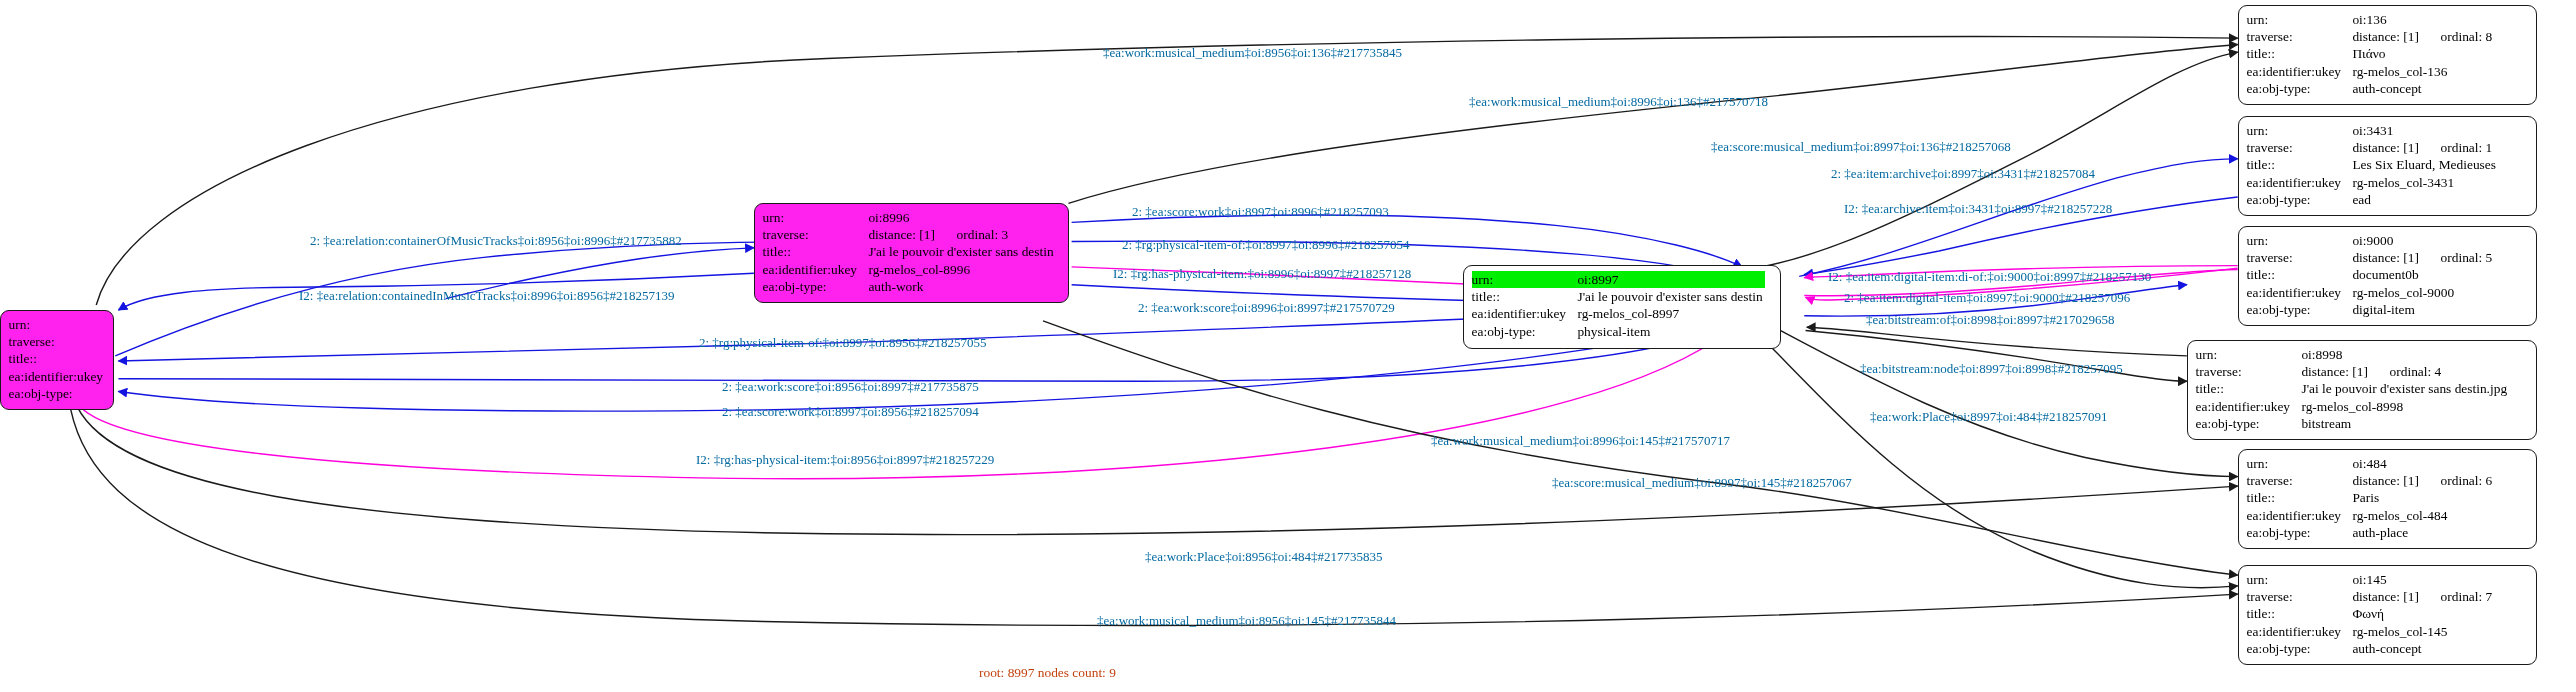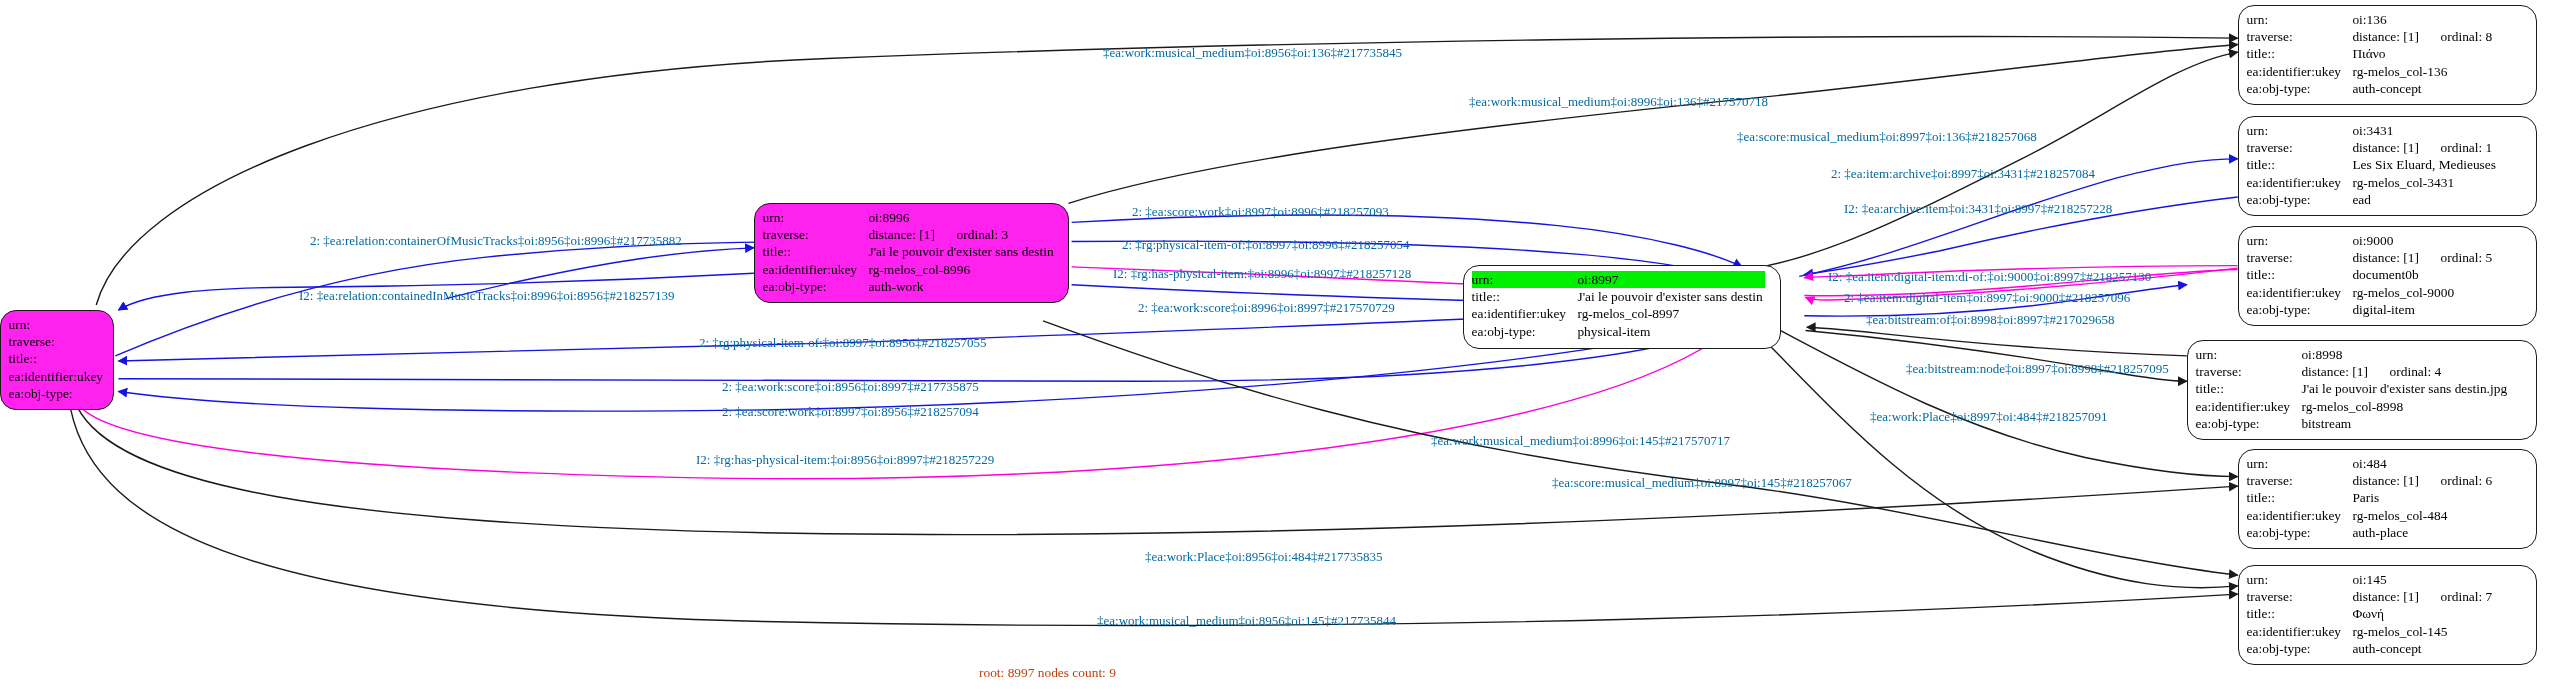--- a/index.html
+++ b/index.html
@@ -23,21 +23,21 @@
     height: 692px;
   }
   .edge-path {
     fill: none;
     stroke-width: 2.2;
   }
   .node {
     position: absolute;
     box-sizing: border-box;
     border: 1.3px solid #1a1a1a;
-    border-radius: 16px;
+    border-radius: 9px;
     background: #ffffff;
     padding: 4.5px 7.6px 4.5px 7.6px;
     overflow: hidden;
   }
   .node.magenta {
     background: #ff22ee;
   }
   .node table {
     border-collapse: collapse;
     font-size: 13.4px;
@@ -393,33 +393,33 @@
       <tr>
         <td class="k">ea:obj-type:</td>
         <td class="v">auth-concept</td>
       </tr>
     </tbody>
       </table>
   </div>
 
   <div class="elabel" style="left:1103px; top:46px;">‡ea:work:musical_medium‡oi:8956‡oi:136‡#217735845</div>
   <div class="elabel" style="left:1469px; top:95px;">‡ea:work:musical_medium‡oi:8996‡oi:136‡#217570718</div>
-  <div class="elabel" style="left:1711px; top:130px;margin-left:26px;">‡ea:score:musical_medium‡oi:8997‡oi:136‡#218257068</div>
+  <div class="elabel" style="left:1711px; top:140px;">‡ea:score:musical_medium‡oi:8997‡oi:136‡#218257068</div>
   <div class="elabel" style="left:1831px; top:167px;">2: ‡ea:item:archive‡oi:8997‡oi:3431‡#218257084</div>
   <div class="elabel" style="left:1844px; top:202px;">I2: ‡ea:archive:item‡oi:3431‡oi:8997‡#218257228</div>
   <div class="elabel" style="left:310px;  top:234px;">2: ‡ea:relation:containerOfMusicTracks‡oi:8956‡oi:8996‡#217735882</div>
   <div class="elabel" style="left:299px;  top:289px;">I2: ‡ea:relation:containedInMusicTracks‡oi:8996‡oi:8956‡#218257139</div>
   <div class="elabel" style="left:1132px; top:205px;">2: ‡ea:score:work‡oi:8997‡oi:8996‡#218257093</div>
   <div class="elabel" style="left:1122px; top:238px;">2: ‡rg:physical-item-of:‡oi:8997‡oi:8996‡#218257054</div>
   <div class="elabel" style="left:1113px; top:267px;">I2: ‡rg:has-physical-item:‡oi:8996‡oi:8997‡#218257128</div>
   <div class="elabel" style="left:1138px; top:301px;">2: ‡ea:work:score‡oi:8996‡oi:8997‡#217570729</div>
   <div class="elabel" style="left:1828px; top:270px;">I2: ‡ea:item:digital-item:di-of:‡oi:9000‡oi:8997‡#218257130</div>
   <div class="elabel" style="left:1844px; top:291px;">2: ‡ea:item:digital-item‡oi:8997‡oi:9000‡#218257096</div>
   <div class="elabel" style="left:1866px; top:313px;">‡ea:bitstream:of‡oi:8998‡oi:8997‡#217029658</div>
-  <div class="elabel" style="left:1860px; top:362px;margin-left:46px;">‡ea:bitstream:node‡oi:8997‡oi:8998‡#218257095</div>
+  <div class="elabel" style="left:1860px; top:362px;">‡ea:bitstream:node‡oi:8997‡oi:8998‡#218257095</div>
   <div class="elabel" style="left:1870px; top:410px;">‡ea:work:Place‡oi:8997‡oi:484‡#218257091</div>
   <div class="elabel" style="left:699px; top:336px;">2: ‡rg:physical-item-of:‡oi:8997‡oi:8956‡#218257055</div>
   <div class="elabel" style="left:722px; top:380px;">2: ‡ea:work:score‡oi:8956‡oi:8997‡#217735875</div>
   <div class="elabel" style="left:722px; top:405px;">2: ‡ea:score:work‡oi:8997‡oi:8956‡#218257094</div>
   <div class="elabel" style="left:696px; top:453px;">I2: ‡rg:has-physical-item:‡oi:8956‡oi:8997‡#218257229</div>
   <div class="elabel" style="left:1431px; top:434px;">‡ea:work:musical_medium‡oi:8996‡oi:145‡#217570717</div>
   <div class="elabel" style="left:1552px; top:476px;">‡ea:score:musical_medium‡oi:8997‡oi:145‡#218257067</div>
   <div class="elabel" style="left:1145px; top:523px;margin-top:27px;">‡ea:work:Place‡oi:8956‡oi:484‡#217735835</div>
   <div class="elabel" style="left:1097px; top:614px;">‡ea:work:musical_medium‡oi:8956‡oi:145‡#217735844</div>
 

